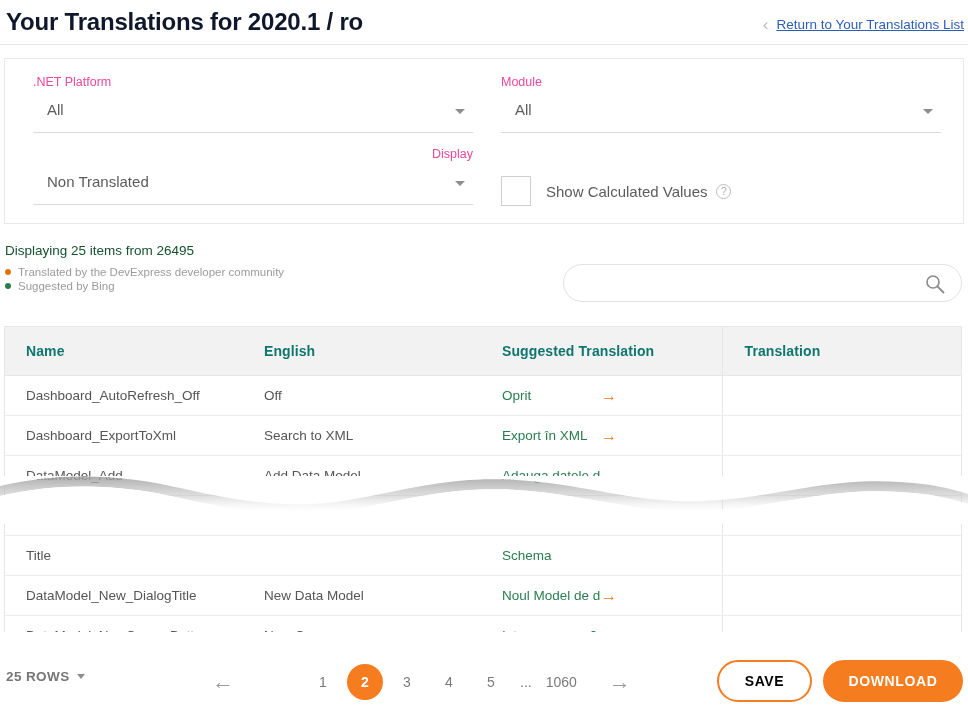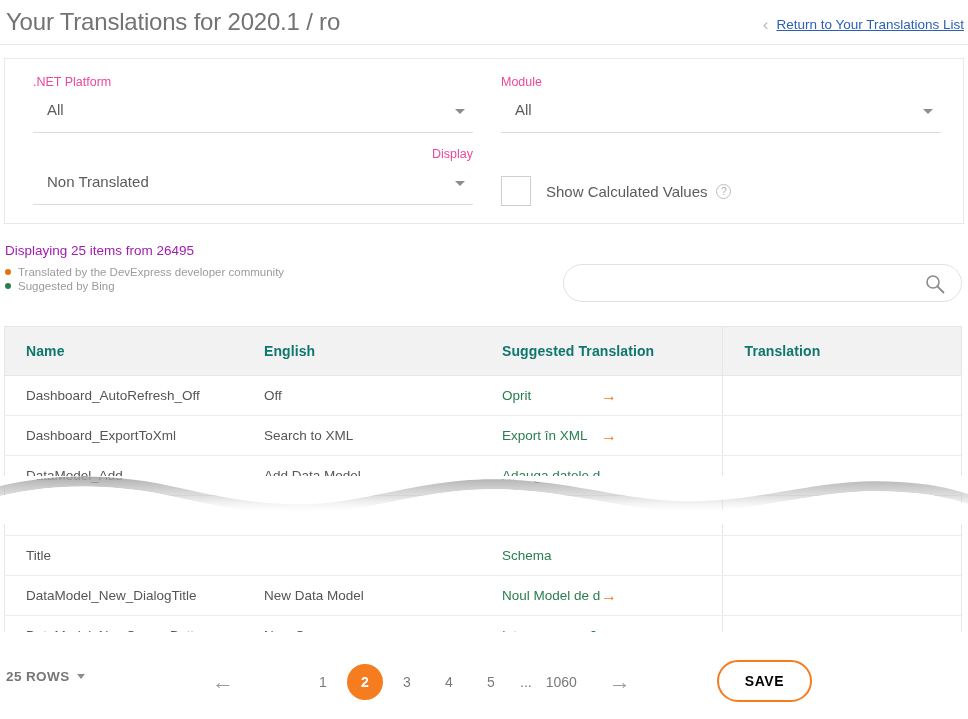--- a/index.html
+++ b/index.html
@@ -12,21 +12,21 @@
     overflow: hidden;
   }
   .page { position: relative; width: 968px; height: 719px; background:#fff; }
 
   
   .header {
     position: absolute; left: 0; top: 0; width: 968px; height: 44px;
   }
   .page-title {
     position: absolute; left: 6px; top: 8px;
-    font-size: 24px; font-weight: normal; color: #737373;
+    font-size: 24px; font-weight: bold; color: #0f172a;
     letter-spacing: -0.2px; white-space: nowrap;
   }
   .return-link-wrap {
     position: absolute; right: 4px; top: 16px;
     display: flex; align-items: center; gap: 8px;
   }
   .chev-left { color: #b9b9b9; font-size: 17px; line-height: 1; }
   .return-link {
     font-size: 13.5px; color: #2b5fb8; text-decoration: underline;
     white-space: nowrap; cursor: pointer;
@@ -77,21 +77,21 @@
   .help-icon {
     margin-left: 9px; width: 15px; height: 15px; border-radius: 50%;
     border: 1px solid #bdbdbd; color: #aeaeae; font-size: 10.5px;
     display: inline-flex; align-items: center; justify-content: center;
     line-height: 1; cursor: pointer;
   }
 
   
   .displaying {
     position: absolute; left: 5px; top: 243px;
-    font-size: 13.5px; color: #a21caf;
+    font-size: 13.5px; color: #14532d;
   }
   .legend { position: absolute; left: 5px; top: 266px; }
   .legend-row {
     display: flex; align-items: center; margin-bottom: 2px;
   }
   .legend-dot { width: 6px; height: 6px; border-radius: 50%; margin-right: 7px; }
   .legend-text { font-size: 11.5px; color: #9b9b9b; }
 
   
   .search-box {
@@ -375,14 +375,15 @@
       <span class="pg-num">3</span>
       <span class="pg-num">4</span>
       <span class="pg-num">5</span>
       <span class="pg-ellipsis">...</span>
       <span class="pg-num">1060</span>
       <span class="pg-arrow pg-next">→</span>
     </div>
   </div>
 
   <div class="btn btn-save">SAVE</div>
+  <div class="btn btn-download">DOWNLOAD</div>
 
 </div>
 
 </body></html>

